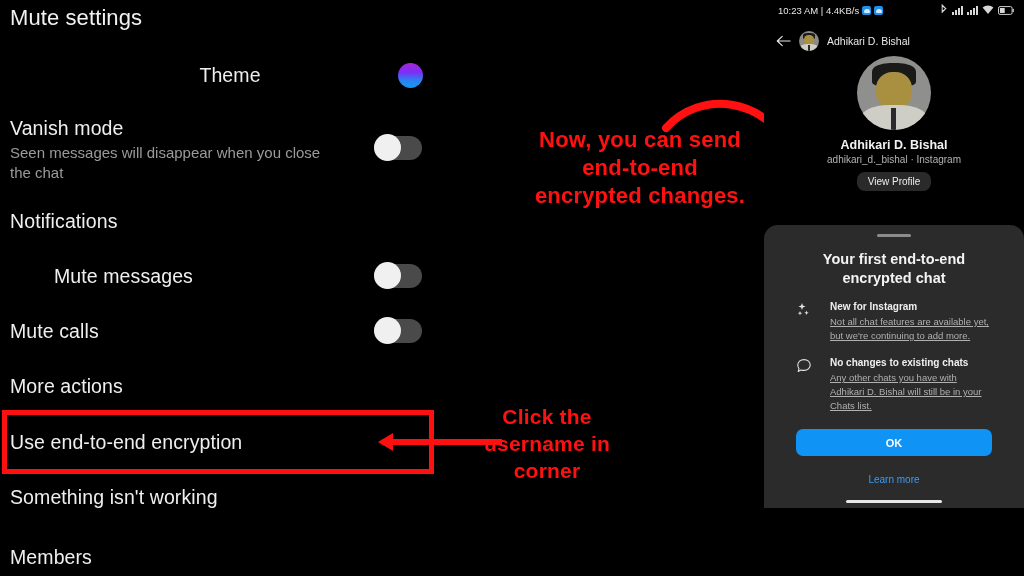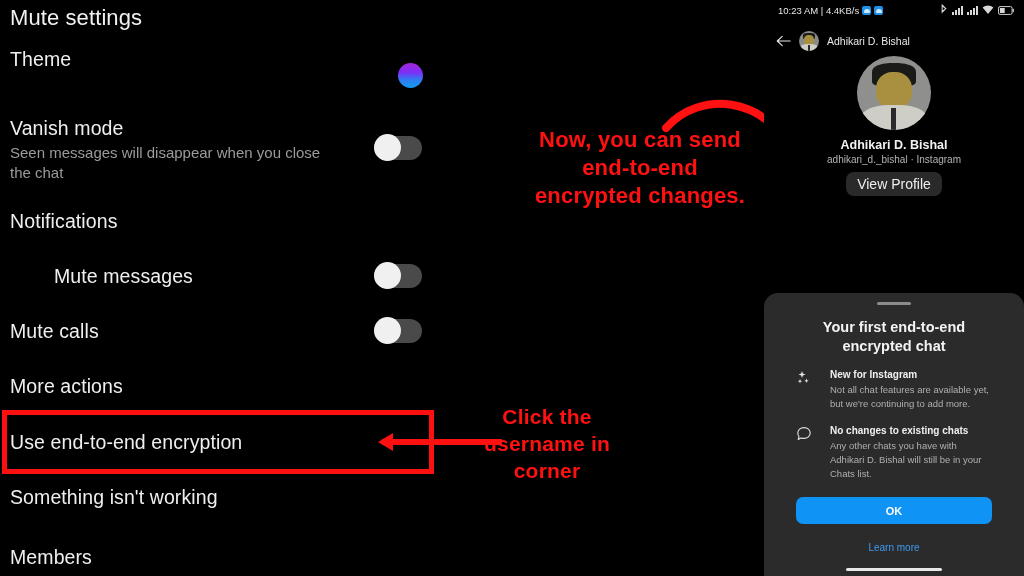--- a/index.html
+++ b/index.html
@@ -120,21 +120,21 @@
   #curve-arrow {
     position: absolute;
     left: 660px; top: 90px;
     width: 170px; height: 100px;
   }
 
   
   #right-pane {
     position: absolute;
     left: 764px; top: 0;
-    width: 260px; height: 576px;
+    width: 260px; height: 508px;
     background: #000;
     overflow: hidden;
   }
 
   
   #status-bar {
     position: absolute;
     left: 0; top: 0;
     width: 260px; height: 22px;
     display: flex;
@@ -265,21 +265,21 @@
     margin-top: 2px;
     font-size: 10px;
     color: #b4b4b4;
   }
   #view-profile-btn {
     display: inline-block;
     margin-top: 7px;
     padding: 4px 11px;
     background: #2a2a2a;
     border-radius: 8px;
-    font-size: 14px;
+    font-size: 10px;
     color: #ededed;
   }
 
   
   #bottom-sheet {
     position: absolute;
     left: 0; bottom: 0;
     width: 260px;
     height: 283px;
     background: #2b2b2b;
@@ -315,20 +315,21 @@
   .sheet-item-title {
     font-size: 10px;
     font-weight: bold;
     color: #efefef;
   }
   .sheet-item-desc {
     font-size: 9.5px;
     color: #b0b0b0;
     line-height: 14px;
     margin-top: 3px;
+    text-decoration: underline;
   }
   #ok-button {
     margin-top: 16px;
     height: 27px;
     border-radius: 7px;
     background: #0f93f5;
     color: #fff;
     font-size: 11px;
     font-weight: bold;
     display: flex;
@@ -351,21 +352,21 @@
     background: #e8e8e8;
   }
 </style>
 </head>
 <body>
 
 <div id="left-pane">
 
   <div class="settings-title">Mute settings</div>
 
-  <div class="row" style="top:48px;">
+  <div class="row" style="top:64px;text-align:center;">
     <div class="row-label">Theme</div>
   </div>
   <div class="theme-dot"></div>
 
   <div class="row" style="top:117px;">
     <div class="row-label">Vanish mode</div>
     <div class="row-sub">Seen messages will disappear when you close the chat</div>
   </div>
   <div class="toggle" style="left:374px; top:136px;">
     <div class="knob"></div>

